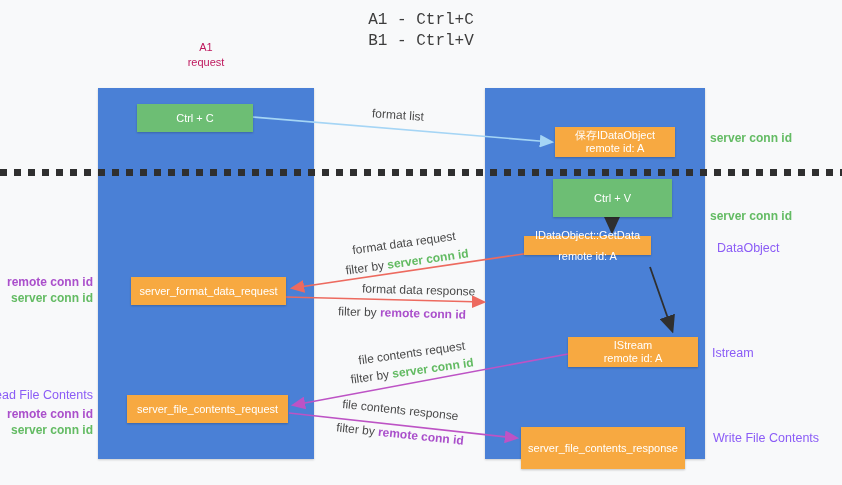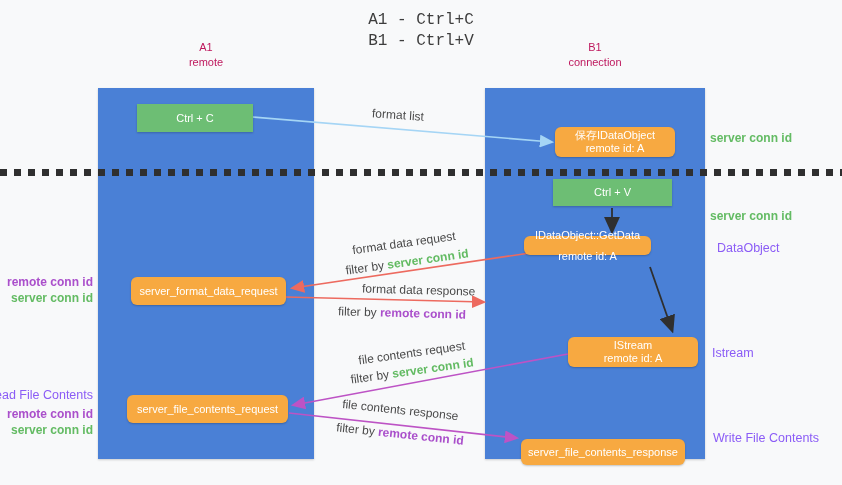--- a/index.html
+++ b/index.html
@@ -43,31 +43,31 @@
 
   svg.arrows { position: absolute; inset: 0; z-index: 3; pointer-events: none; }
 
   .node {
     position: absolute; z-index: 4;
     display: flex; flex-direction: column; align-items: center; justify-content: center;
     color: #ffffff; font-size: 11px; line-height: 13px; text-align: center;
     box-shadow: 0 1px 2px rgba(0,0,0,0.22);
   }
   .node.green  { background: var(--node-green); }
-  .node.orange { background: var(--node-orange); border-radius: 6px; }
+  .node.orange { background: var(--node-orange); }
 
   .n-ctrl-c   { left: 137px; top: 104px; width: 116px; height: 28px; }
   .n-save-obj { left: 555px; top: 127px; width: 120px; height: 30px; }
-  .n-ctrl-v   { left: 553px; top: 179px; width: 119px; height: 27px; }
+  .n-ctrl-v   { left: 553px; top: 179px; width: 119px; height: 38px; }
   .n-getdata  { left: 524px; top: 236px; width: 127px; height: 19px; gap: 8px; }
   .n-fmt-req  { left: 131px; top: 277px; width: 155px; height: 28px; }
   .n-fmt-resp { left: 488px; top: 288px; width: 155px; height: 29px; }
   .n-istream  { left: 568px; top: 337px; width: 130px; height: 30px; }
   .n-file-req { left: 127px; top: 395px; width: 161px; height: 28px; }
-  .n-file-resp{ left: 521px; top: 439px; width: 164px; height: 26px; }
+  .n-file-resp{ left: 521px; top: 427px; width: 164px; height: 42px; }
 
   .arrow-label {
     position: absolute; z-index: 5; font-size: 12px; color: #4a4a4a;
     white-space: nowrap; transform-origin: center;
   }
   .lbl-format-list  { left: 372px; top: 108px; transform: rotate(4deg); }
   .lbl-fdr-1  { left: 352px; top: 236px; transform: rotate(-8deg); }
   .lbl-fdr-2  { left: 345px; top: 255px; transform: rotate(-8deg); }
   .lbl-fdresp-1 { left: 362px; top: 283px; transform: rotate(1.5deg); }
   .lbl-fdresp-2 { left: 338px; top: 306px; transform: rotate(1.5deg); }
@@ -98,25 +98,21 @@
 
 <div class="canvas">
 
   <div class="title-block">
     <div>A1 - Ctrl+C</div>
     <div>B1 - Ctrl+V</div>
   </div>
 
   <div class="col-header a1">
     <div>A1</div>
-    <div>remote</div>
-  </div>
-  <div class="col-header b1">
-    <div>B1</div>
-    <div>connection</div>
+    <div>request</div>
   </div>
 
   <div class="lifeline a1"></div>
   <div class="lifeline b1"></div>
 
   <div class="dotted-line"></div>
 
   <svg class="arrows" width="842" height="485" viewBox="0 0 842 485">
     <defs>
       <marker id="m-blue" markerWidth="9" markerHeight="8" refX="7" refY="4" orient="auto">

